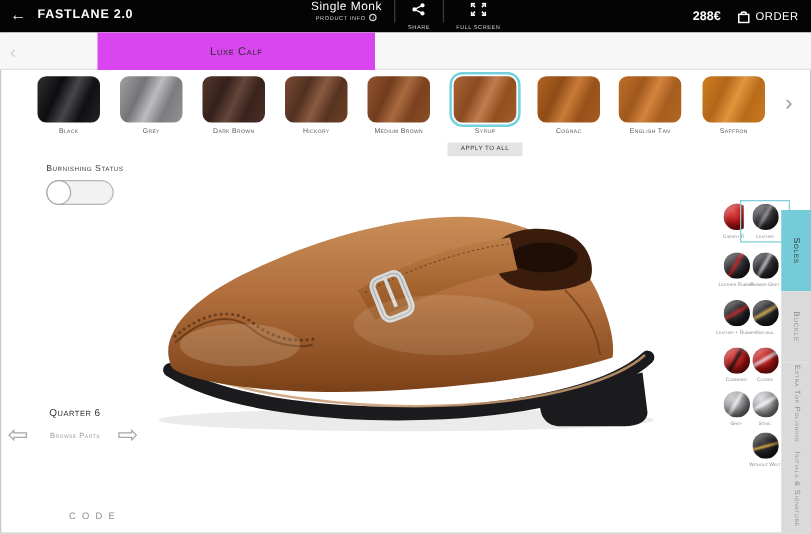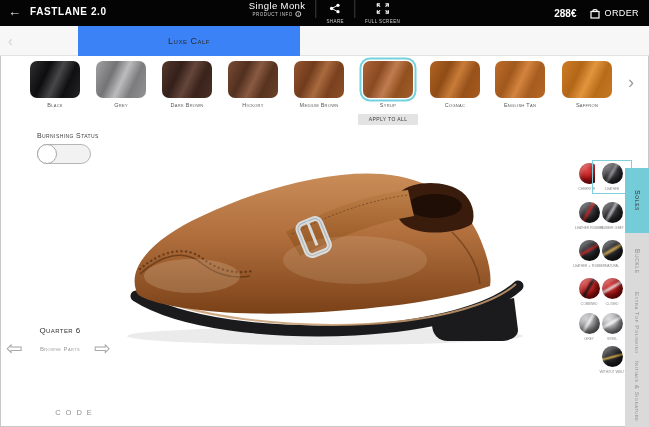--- a/index.html
+++ b/index.html
@@ -23,21 +23,21 @@
   #price{font-size:10px;font-weight:bold;}
   #order-btn{display:flex;align-items:flex-start;gap:4px;font-size:9px;letter-spacing:.4px;cursor:pointer;}
   .info-circ{display:inline-block;width:6px;height:6px;border:.5px solid #cfcfcf;border-radius:50%;
              font-size:4.5px;line-height:5.5px;text-align:center;font-style:italic;}
 
   
   #tabbar{position:absolute;left:0;top:26px;width:649px;height:30px;background:#f7f7f7;border-bottom:1px solid #e3e3e3;}
   #tab-chevron-left{position:absolute;left:8px;top:7px;font-size:14px;color:#cfcfcf;cursor:pointer;}
   .tab{position:absolute;top:0;height:30px;display:flex;align-items:center;justify-content:center;
        font-variant:small-caps;font-size:9px;letter-spacing:.5px;cursor:pointer;color:#4a4a4a;}
-  #tab-0{left:78px;width:222px;background:#3b82f6;color:#2c2c2c;}
+  #tab-0{left:78px;width:222px;background:#d946ef;color:#2c2c2c;}
   #tab-1{left:300px;width:200px;}
 
   
   .msw{position:absolute;top:61px;width:50px;height:37px;border-radius:7px;cursor:pointer;}
   .m0{left:30px}.m1{left:96px}.m2{left:162px}.m3{left:228px}.m4{left:294px}
   .m5{left:363px}.m6{left:430px}.m7{left:495px}.m8{left:562px}
   .msw.sel{box-shadow:0 0 0 1.5px #fff,0 0 0 3.5px #74d2de;}
   .mlabel{position:absolute;top:102px;width:66px;text-align:center;font-size:5.5px;color:#585858;
           font-variant:small-caps;letter-spacing:.3px;}
   .l0{left:22px}.l1{left:88px}.l2{left:154px}.l3{left:220px}.l4{left:286px}

